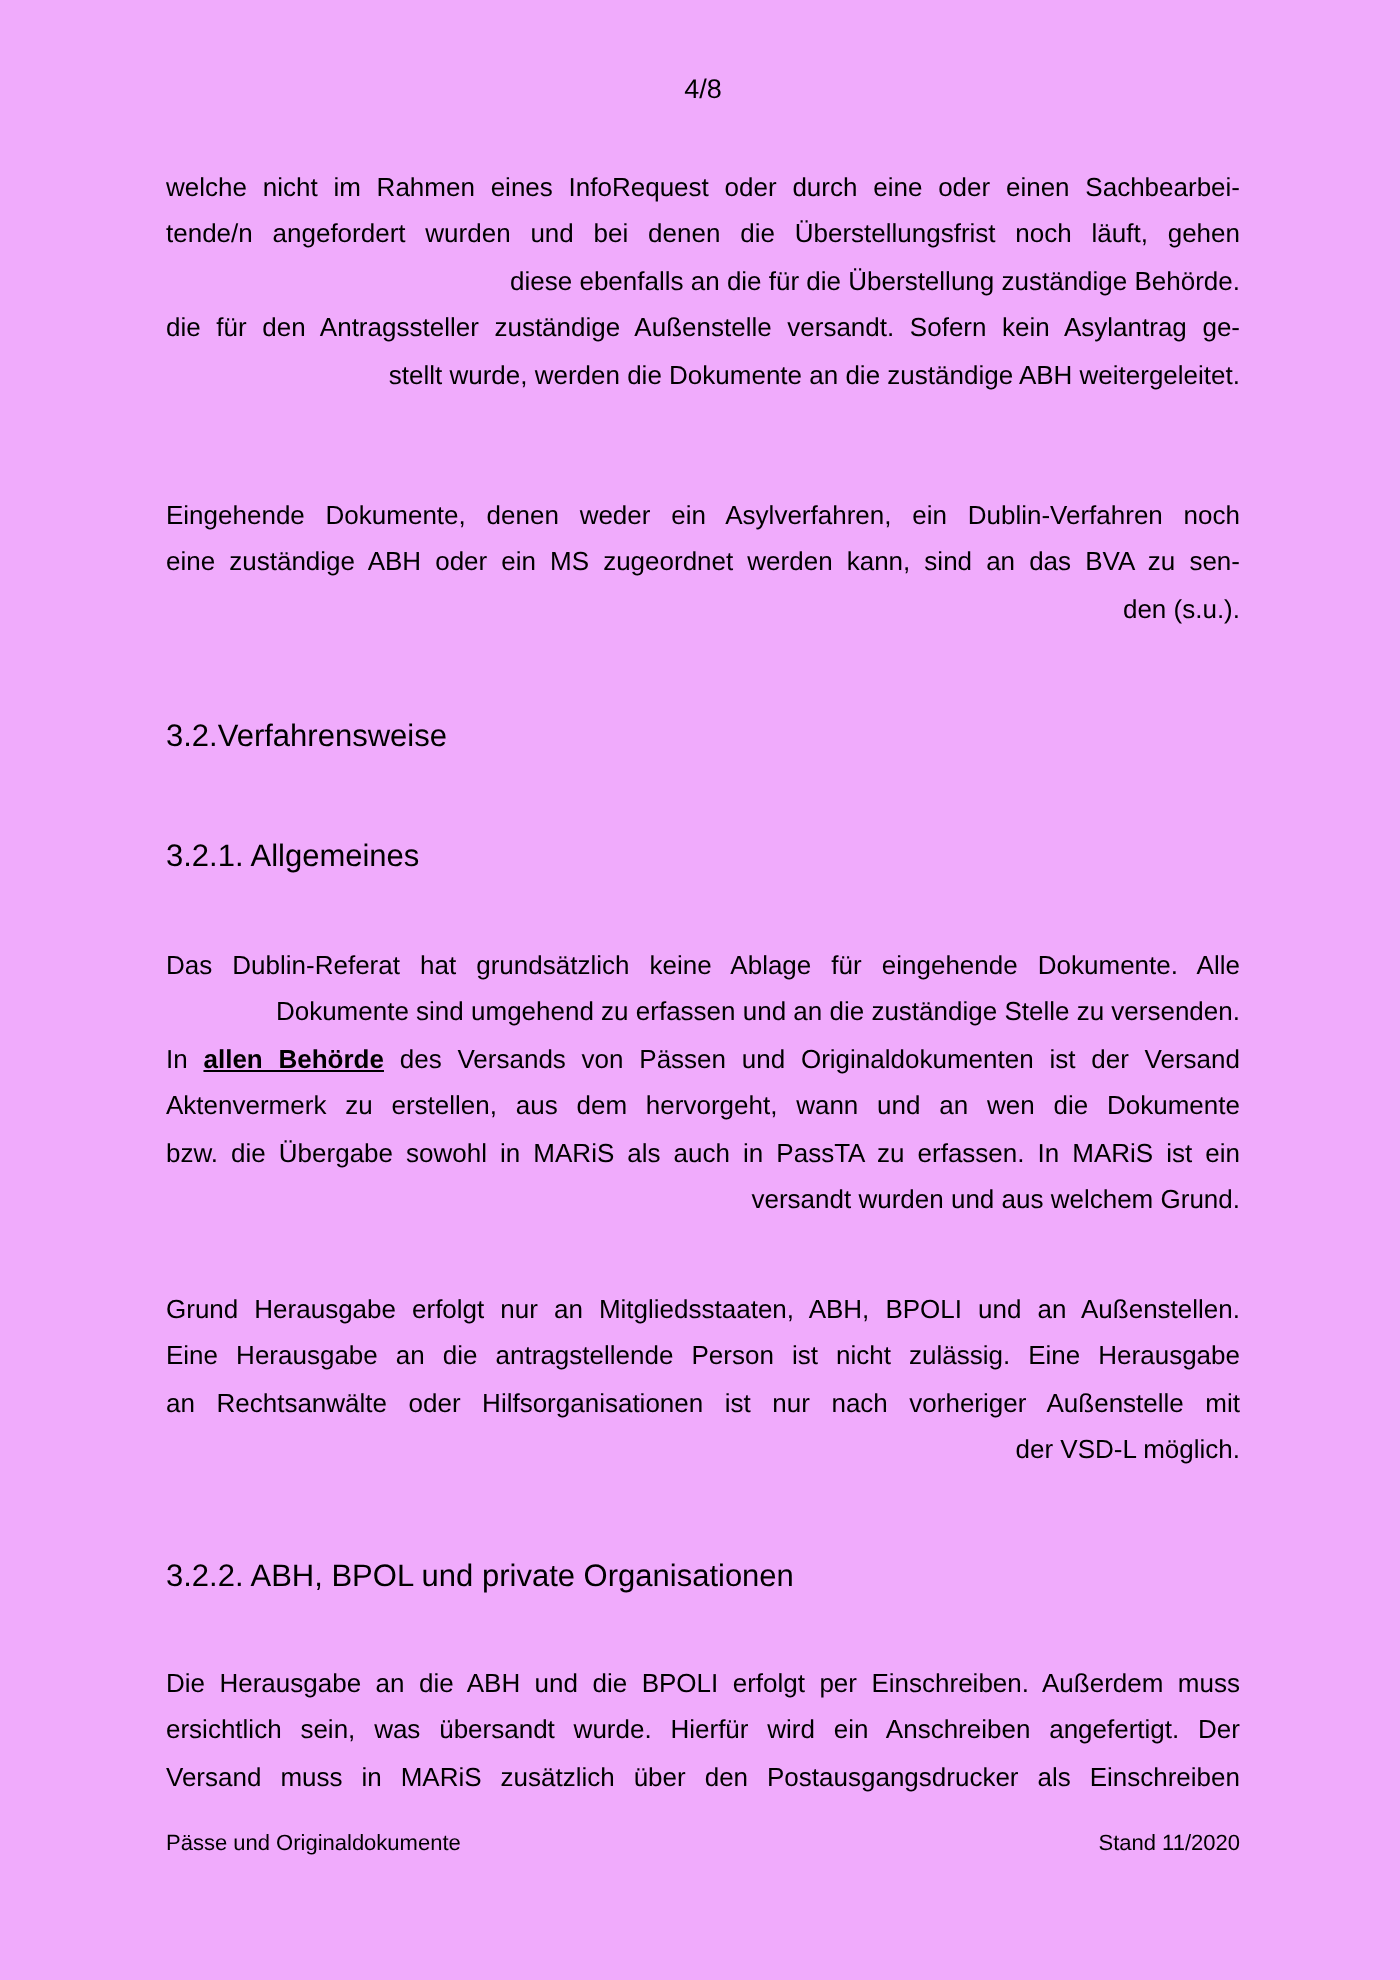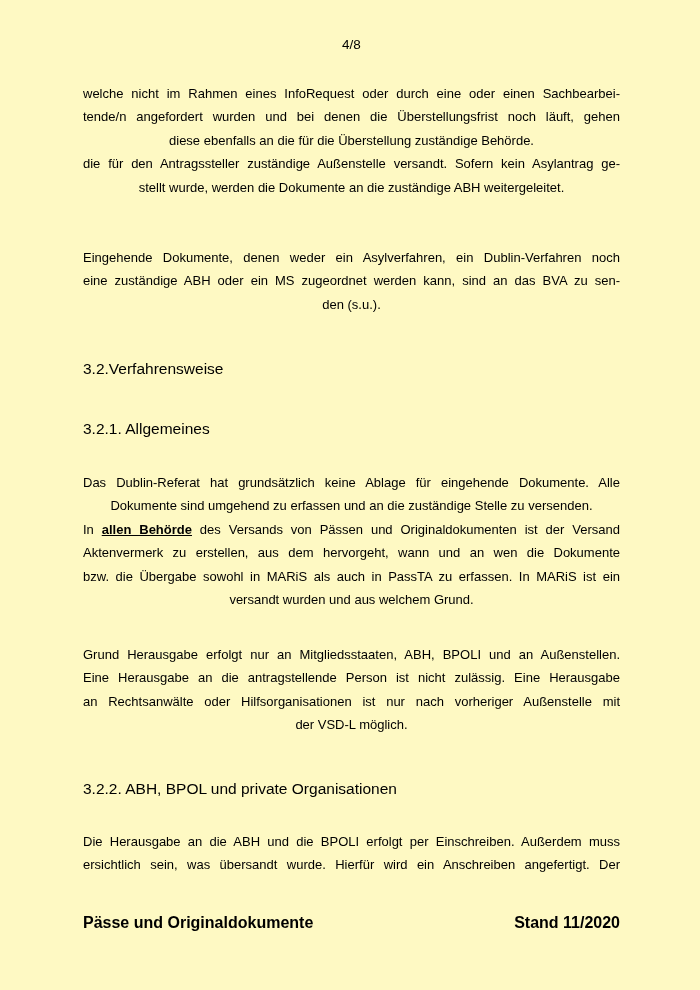--- a/index.html
+++ b/index.html
@@ -4,58 +4,57 @@
 <style>
   html, body {
     margin: 0;
     padding: 0;
     background: #ffffff;
   }
   .page {
     position: relative;
     width: 700px;
     height: 990px;
-    background: #fef9c3;
+    background: #f0abfc;
     color: #000000;
     font-family: "Liberation Sans", sans-serif;
     overflow: hidden;
   }
   .abs {
     position: absolute;
     left: 83px;
     width: 537px;
   }
   .body-text {
     font-size: 13px;
     line-height: 23.4px;
   }
-  .line { text-align: center; }
+  .line { text-align: right; }
   .line.j {
     text-align: justify;
     text-align-last: justify;
   }
   .heading {
     font-size: 15.5px;
     font-weight: normal;
     line-height: 23.4px;
     white-space: nowrap;
   }
   .pagenum {
     top: 33px;
     text-align: center;
     font-size: 13.5px;
     line-height: 23.4px;
   }
   .footer {
     top: 911px;
     display: flex;
     justify-content: space-between;
-    font-size: 16px;
+    font-size: 11px;
     line-height: 23.4px;
-    font-weight: bold;
   }
   .emph {
     font-weight: bold;
     text-decoration: underline;
   }
 </style>
 </head>
 <body>
 
 <div class="page">
@@ -94,20 +93,21 @@
     <div class="line j">Eine Herausgabe an die antragstellende Person ist nicht zulässig. Eine Herausgabe</div>
     <div class="line j">an Rechtsanwälte oder Hilfsorganisationen ist nur nach vorheriger Außenstelle mit</div>
     <div class="line">der VSD-L möglich.</div>
   </div>
 
   <div class="abs heading" style="top:777px">3.2.2. ABH, BPOL und private Organisationen</div>
 
   <div class="abs body-text" style="top:830px">
     <div class="line j">Die Herausgabe an die ABH und die BPOLI erfolgt per Einschreiben. Außerdem muss</div>
     <div class="line j">ersichtlich sein, was übersandt wurde. Hierfür wird ein Anschreiben angefertigt. Der</div>
+    <div class="line j">Versand muss in MARiS zusätzlich über den Postausgangsdrucker als Einschreiben</div>
   </div>
 
   <div class="abs footer">
     <span>Pässe und Originaldokumente</span>
     <span>Stand 11/2020</span>
   </div>
 
 </div>
 
 </body></html>

